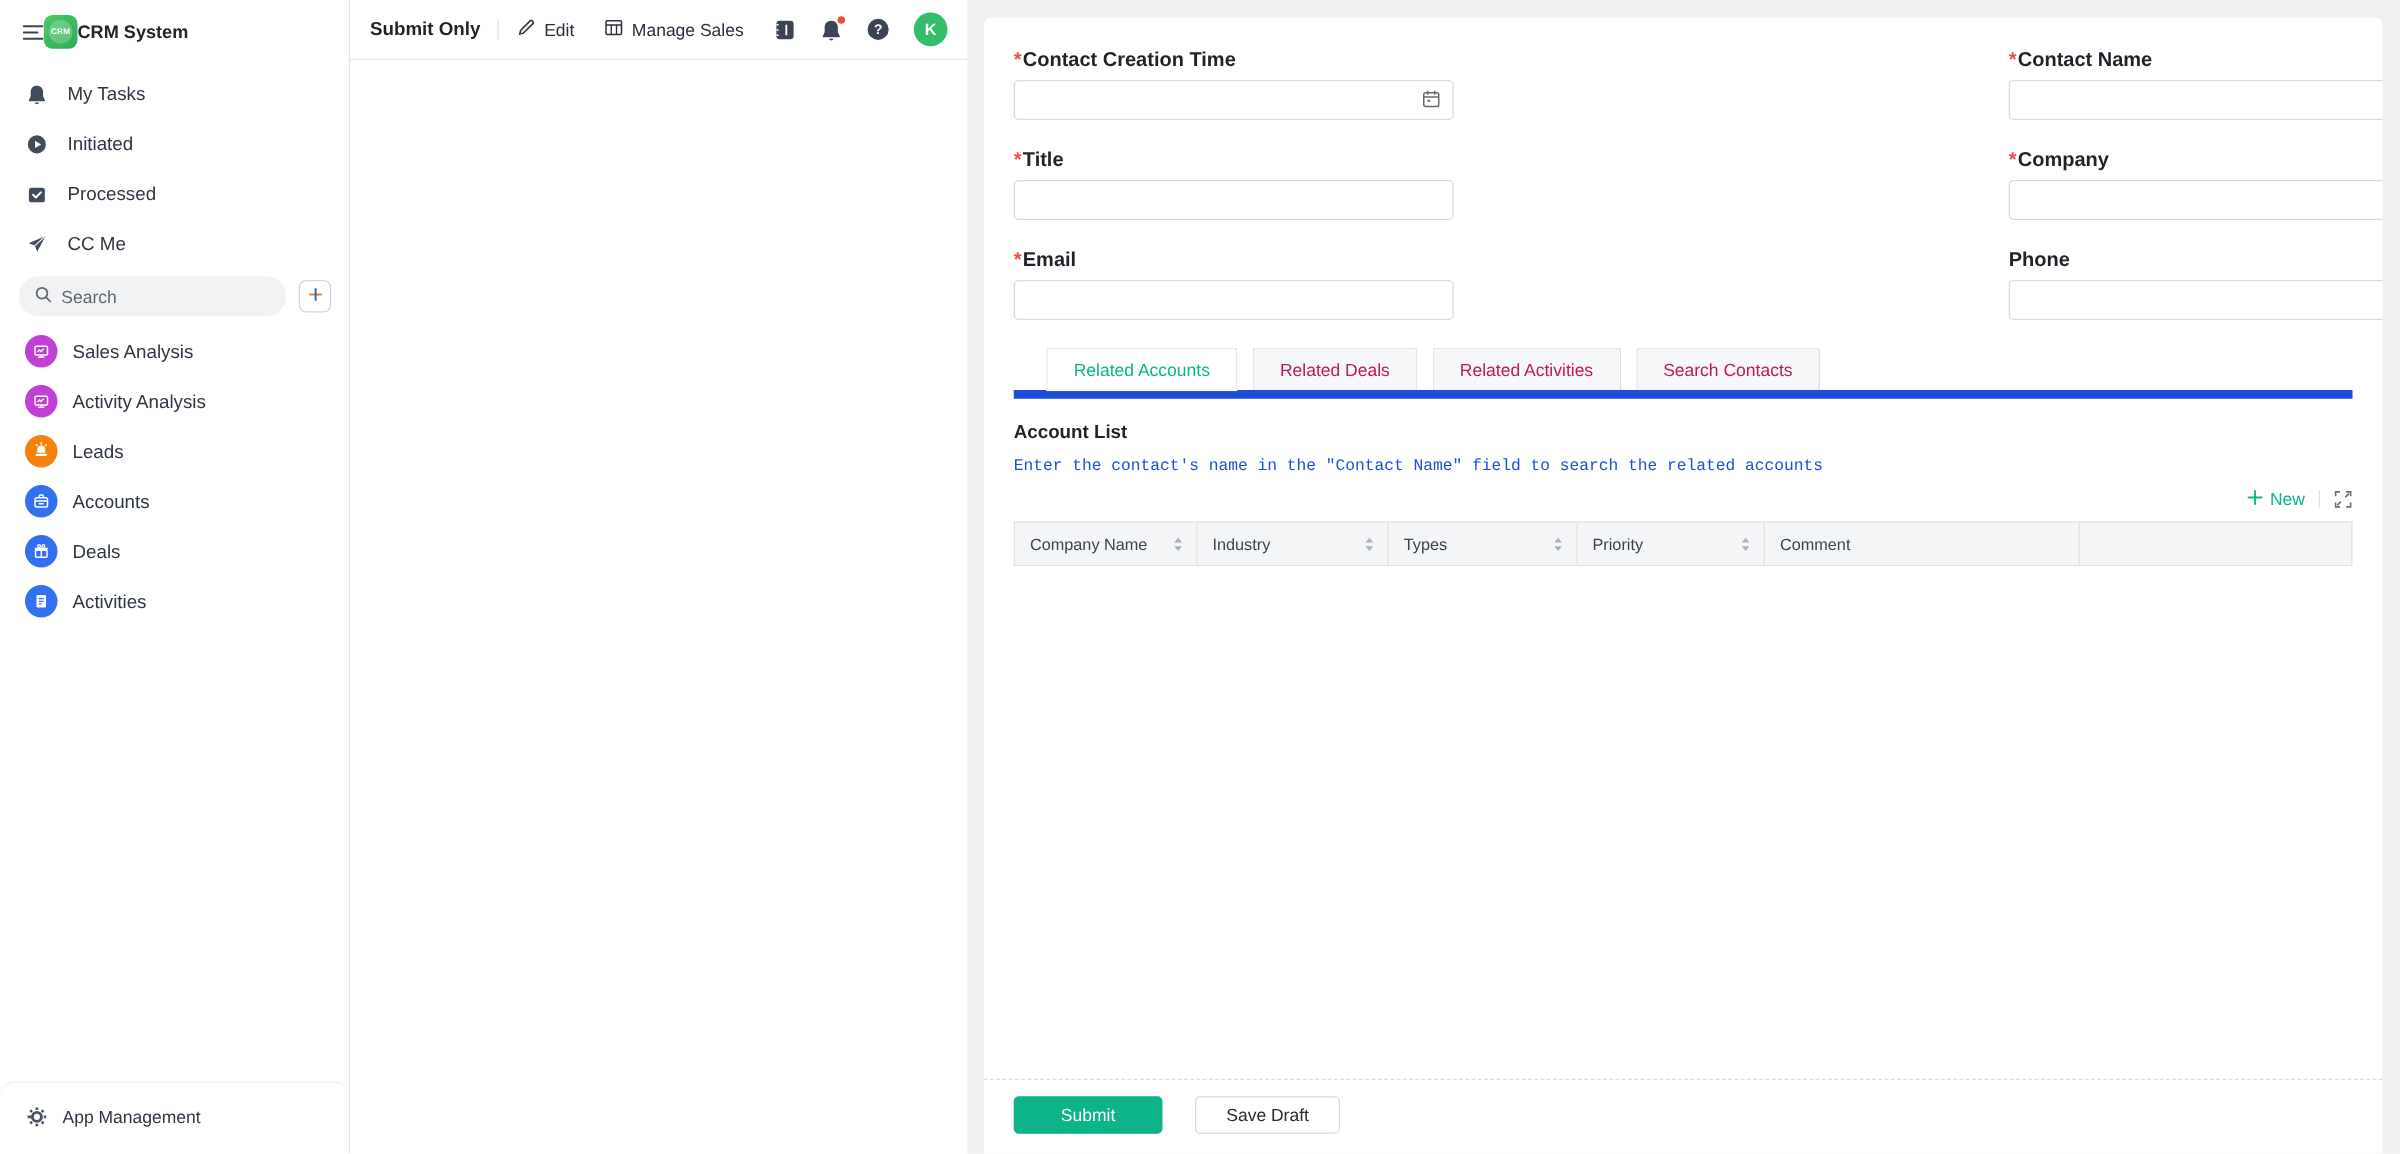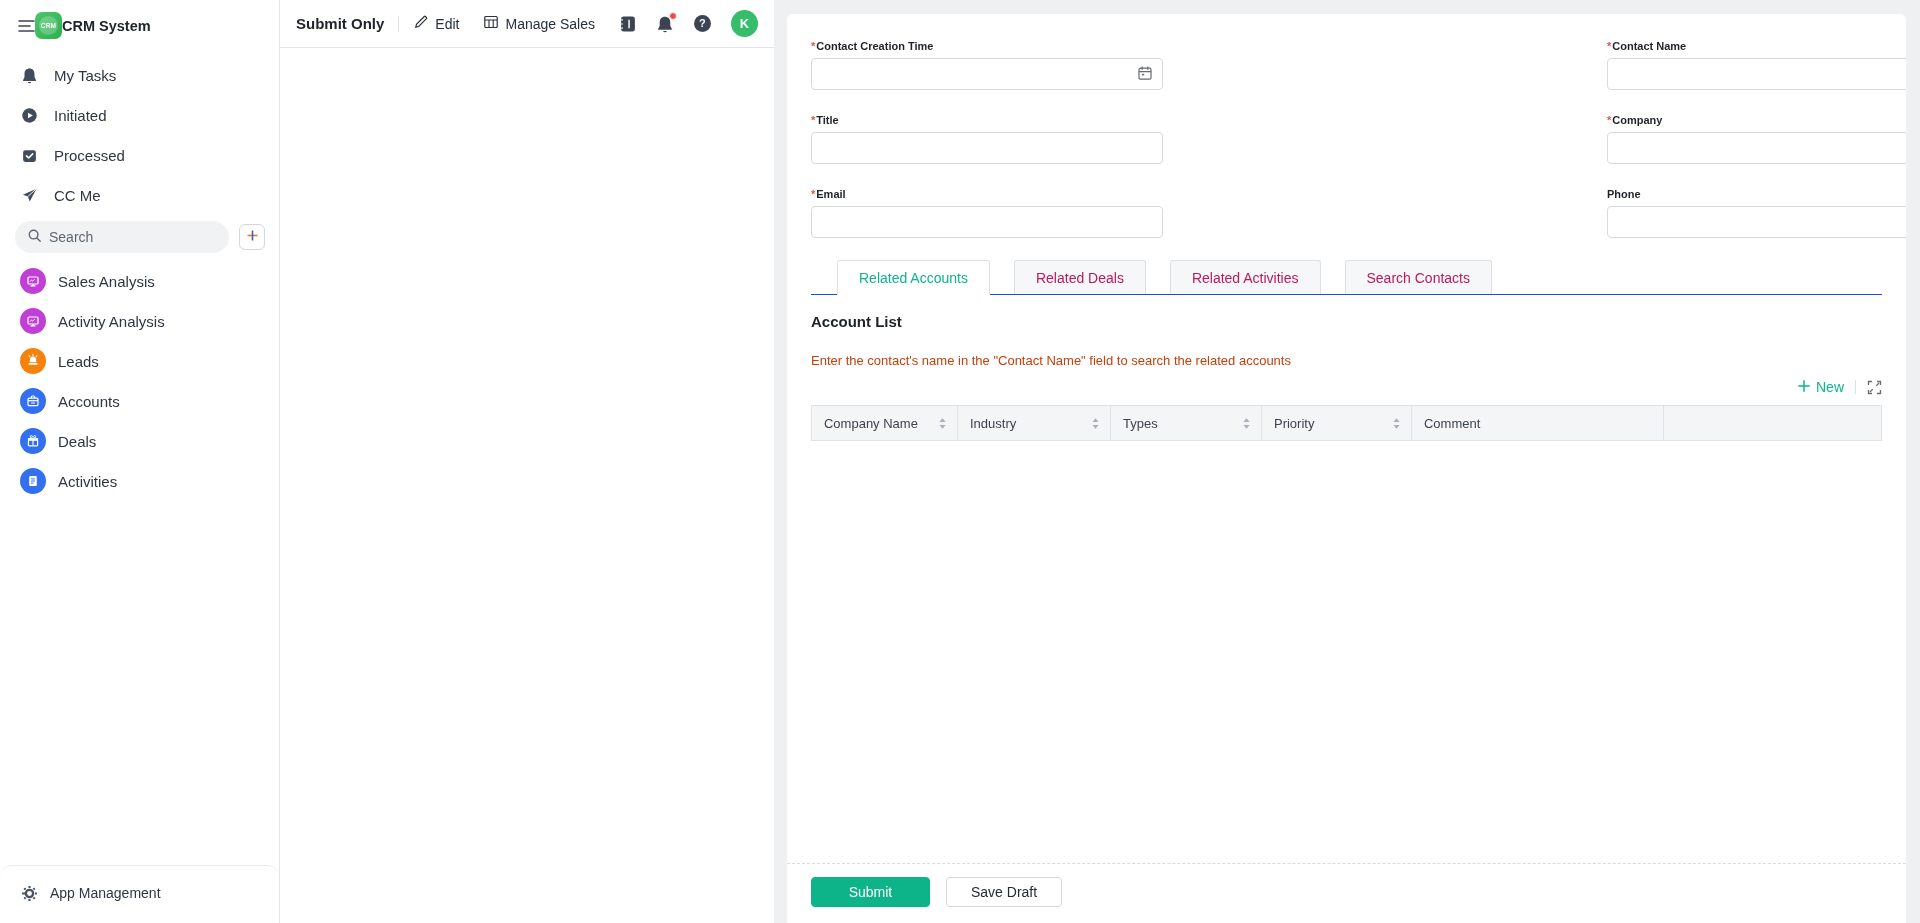--- a/index.html
+++ b/index.html
@@ -60,55 +60,55 @@
             font-size:13px; font-weight:700; display:flex; align-items:center; justify-content:center;
             cursor:pointer; }
 
   
   .content { flex:1; background:#eff0f2; overflow:hidden; }
   .card { margin:14px 14px 0 13px; height:calc(100% - 14px); background:#fff;
           border-radius:6px 6px 0 0; display:flex; flex-direction:column; }
   .card-body { flex:1; padding:26px 24px 0; overflow:hidden; }
 
   .form-grid { display:grid; grid-template-columns:352px 352px; column-gap:444px; row-gap:24px; }
-  .field label { display:block; font-size:11px; font-weight:600; color:#1f2329; margin-bottom:6px; }
+  .field label { display:block; font-size:16px; font-weight:600; color:#1f2329; margin-bottom:6px; }
   .req { color:#f54a45; margin-right:1px; }
   .control { height:32px; border:1px solid #d6d9dd; border-radius:4px; background:#fff;
              display:flex; align-items:center; justify-content:flex-end; padding:0 9px;
              cursor:text; }
   .control.select { cursor:pointer; }
 
-  .tabbar { display:flex; align-items:flex-end; gap:24px; border-bottom:1px solid #1d4ed8;
+  .tabbar { display:flex; align-items:flex-end; gap:12px; border-bottom:7px solid #1d4ed8;
             margin-top:22px; padding-left:26px; }
   .tab { height:34px; padding:0 21px; display:flex; align-items:center; font-size:14px;
          color:#be185d; background:#f6f7f8; border:1px solid #dde0e4; border-bottom:none;
          border-radius:3px 3px 0 0; cursor:pointer; }
   .tab.active { background:#fff; color:#0db48a; margin-bottom:-1px; height:35px;
                 border-bottom:1px solid #fff; }
 
   .section-head { margin-top:18px; }
   .section-title { font-size:15px; font-weight:700; color:#1f2329; }
-  .section-sub { font-size:13px; color:#c2410c; margin-top:23px; }
+  .section-sub { font-size:13px; color:#1d4ed8; margin-top:11px;font-family:Liberation Mono, monospace; }
 
   .table-toolbar { display:flex; justify-content:flex-end; align-items:center; gap:11px;
                    margin-top:7px; height:24px; }
   .new-btn { display:flex; align-items:center; gap:5px; color:#0db48a; font-size:14px; cursor:pointer; }
   .v-div { width:1px; height:14px; background:#dde0e4; }
   .expand-btn { display:flex; cursor:pointer; }
 
   .acct-table { margin-top:6px; }
   .thead { display:flex; background:#f4f5f7; border:1px solid #e1e3e6; height:36px; }
   .th { display:flex; align-items:center; padding:0 10px 0 12px; font-size:13px; color:#3c434d;
         border-right:1px solid #e1e3e6; cursor:pointer; }
   .th .sort { margin-left:auto; padding-left:8px; display:flex; }
   .th.c0{width:146px;} .th.c1{width:153px;} .th.c2{width:151px;} .th.c3{width:150px;} .th.c4{width:252px;}
   .th.filler { flex:1; border-right:none; cursor:default; }
   .tbody { min-height:280px; background:#fff; }
 
-  .card-footer { border-top:1px dashed #d9dbde; padding:13px 24px 16px; display:flex; gap:16px; }
+  .card-footer { border-top:1px dashed #d9dbde; padding:13px 24px 16px; display:flex; gap:26px; }
   .btn { height:30px; border-radius:4px; font-size:14px; font-family:inherit; cursor:pointer; }
   .btn-primary { min-width:119px; padding:0 24px; background:#0db48a; border:1px solid #0db48a; color:#fff; }
   .btn-default { min-width:116px; padding:0 24px; background:#fff; border:1px solid #d6d9dd; color:#252b33; }
 </style>
 </head>
 <body>
 
 <div class="app">
 
   <aside class="sidebar">

